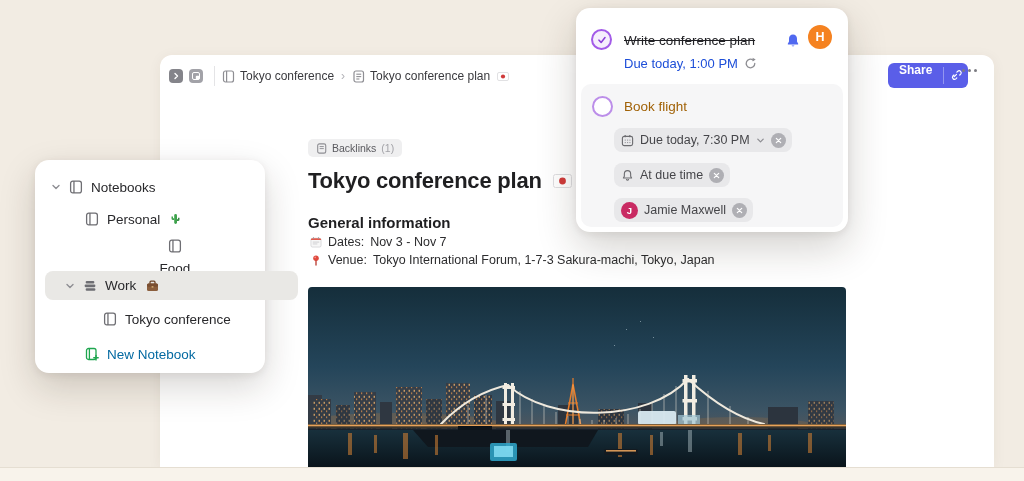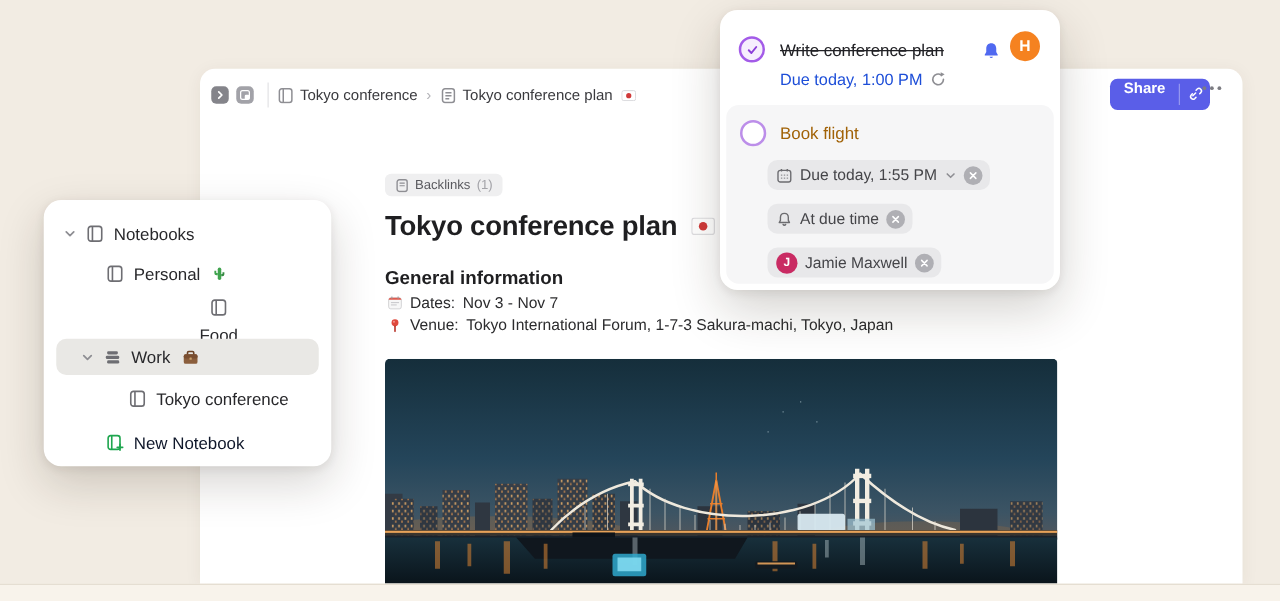--- a/index.html
+++ b/index.html
@@ -64,25 +64,25 @@
 
   
   .nb-panel { position:absolute; left:35px; top:160px; width:230px; height:213px;
     background:#fff; border-radius:14px;
     box-shadow:0 14px 36px rgba(40,30,15,.18), 0 2px 8px rgba(40,30,15,.08); }
   .nb-row { position:absolute; left:0; right:0; height:26px; display:flex;
     align-items:center; gap:8px; font-size:13.5px; color:#28282B; cursor:pointer; white-space:nowrap; }
   .nb-row.r-header { top:14px; padding-left:16px; }
   .nb-row.r-personal { top:46px; padding-left:50px; }
   .nb-row.r-food { top:79px; padding-left:50px;flex-direction:column; }
-  .nb-row-selected { position:absolute; left:10px; top:111px; width:210px; height:29px;
+  .nb-row-selected { position:absolute; left:10px; top:111px; width:253px; height:29px;
     background:#E9E8E5; border-radius:8px; display:flex; align-items:center; gap:8px;
     padding-left:20px; font-size:13.5px; color:#28282B; cursor:pointer; white-space:nowrap; }
   .nb-row.r-tokyo { top:146px; padding-left:68px; }
-  .nb-row.r-new { top:181px; padding-left:50px; color:#0f172a; font-weight:500; }
+  .nb-row.r-new { top:181px; padding-left:50px; color:#0369a1; font-weight:500; }
   .emoji { display:inline-flex; margin-left:2px; }
 
   
   .task-popup { position:absolute; left:576px; top:8px; width:272px; height:224px;
     background:#fff; border-radius:14px;
     box-shadow:0 16px 40px rgba(40,30,15,.20), 0 2px 8px rgba(40,30,15,.08); }
   .task-check { position:absolute; left:15px; top:21px; width:21px; height:21px;
     border-radius:50%; border:2px solid #A35BE8; background:#F6EEFD;
     display:flex; align-items:center; justify-content:center; cursor:pointer; }
   .task-title-done { position:absolute; left:48px; top:25px; font-size:13.5px;
@@ -528,21 +528,21 @@
                 <g fill="#9A9A9E">
                   <rect x="4" y="6" width="1.2" height="1.2"></rect>
                   <rect x="6.5" y="6" width="1.2" height="1.2"></rect>
                   <rect x="9" y="6" width="1.2" height="1.2"></rect>
                   <rect x="4" y="8.6" width="1.2" height="1.2"></rect>
                   <rect x="6.5" y="8.6" width="1.2" height="1.2"></rect>
                   <rect x="9" y="8.6" width="1.2" height="1.2"></rect>
                 </g>
               </svg>
           </span>
-          <span>Due today, 1:55 PM</span>
+          <span>Due today, 7:30 PM</span>
           <span>
             <svg width="9" height="9" viewBox="0 0 10 10">
                 <path d="M2 3.5 L5 6.5 L8 3.5" fill="none" stroke="#8E8E93" stroke-width="1.4" stroke-linecap="round" stroke-linejoin="round"></path>
               </svg>
           </span>
           <span class="close">
             <svg width="7" height="7" viewBox="0 0 8 8">
                 <path d="M1.5 1.5 L6.5 6.5 M6.5 1.5 L1.5 6.5" stroke="#fff" stroke-width="1.4" stroke-linecap="round"></path>
               </svg>
           </span>

